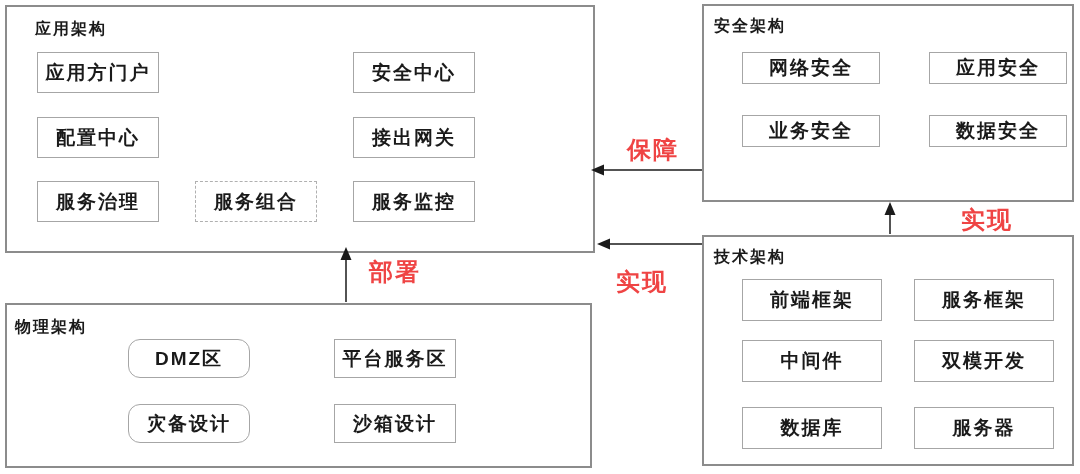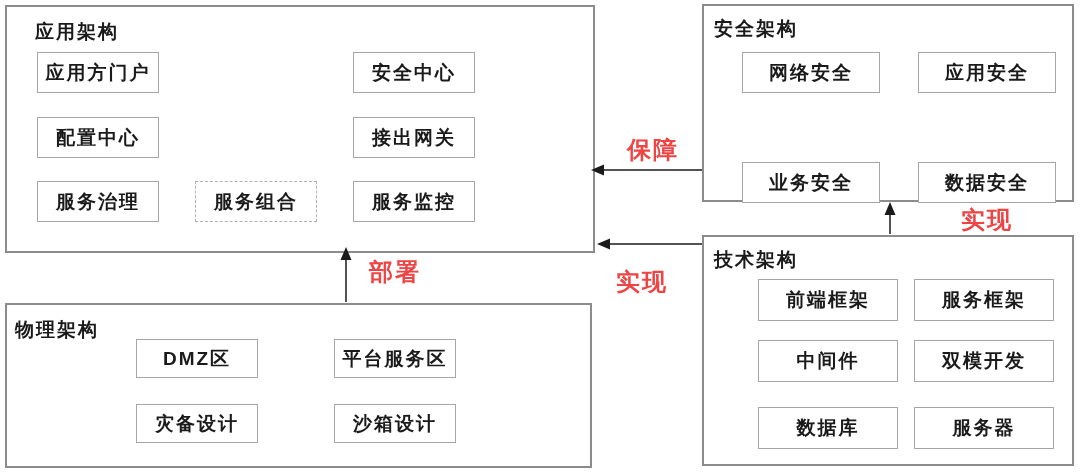--- a/index.html
+++ b/index.html
@@ -15,21 +15,21 @@
     background: #ffffff;
     overflow: hidden;
   }
   .panel {
     position: absolute;
     background: #ffffff;
     border: 2px solid #8c8c8c;
   }
   .panel-title {
     position: absolute;
-    font-size: 19px;
+    font-size: 16px;
     font-weight: bold;
     letter-spacing: 2px;
     white-space: nowrap;
     color: #1a1a1a;
   }
   .node {
     position: absolute;
     background: #ffffff;
     border: 1.5px solid #a6a6a6;
     display: flex;
@@ -54,31 +54,31 @@
   #panel-sec  .panel-title { left: 10px; top: 10px; }
   #panel-tech .panel-title { left: 10px; top: 10px; }
   #panel-phys .panel-title { left: 8px;  top: 12px; text-align: center; }
 
   
   .app-c1 { left: 30px; }  .app-c2 { left: 188px; } .app-c3 { left: 346px; }
   .app-r1 { top: 45px; }   .app-r2 { top: 110px; }  .app-r3 { top: 174px; }
   #panel-app .node { width: 122px; height: 41px; font-family: Liberation Serif, serif; }
 
   
-  .sec-c1 { left: 38px; }  .sec-c2 { left: 214px; }
-  .sec-r1 { top: 46px; }   .sec-r2 { top: 109px; margin-top: 47px; }
-  #panel-sec .node { width: 138px; height: 41px; }
+  .sec-c1 { left: 38px; }  .sec-c2 { left: 225px; }
+  .sec-r1 { top: 46px; }   .sec-r2 { top: 109px; }
+  #panel-sec .node { width: 138px; height: 32px; }
 
   
-  .tech-c1 { left: 54px; } .tech-c2 { left: 210px; }
+  .tech-c1 { left: 38px; } .tech-c2 { left: 210px; }
   .tech-r1 { top: 42px; }  .tech-r2 { top: 103px; } .tech-r3 { top: 170px; }
   #panel-tech .node { width: 140px; height: 42px; }
 
   
-  .phys-c1 { left: 129px; } .phys-c2 { left: 327px; }
+  .phys-c1 { left: 121px; border-radius: 12px; } .phys-c2 { left: 327px; }
   .phys-r1 { top: 34px; }   .phys-r2 { top: 99px; }
   #panel-phys .node { width: 122px; height: 39px; }
 
   .arrow-layer {
     position: absolute;
     left: 0; top: 0;
     width: 1080px; height: 474px;
     pointer-events: none;
   }
   .arrow-label {

